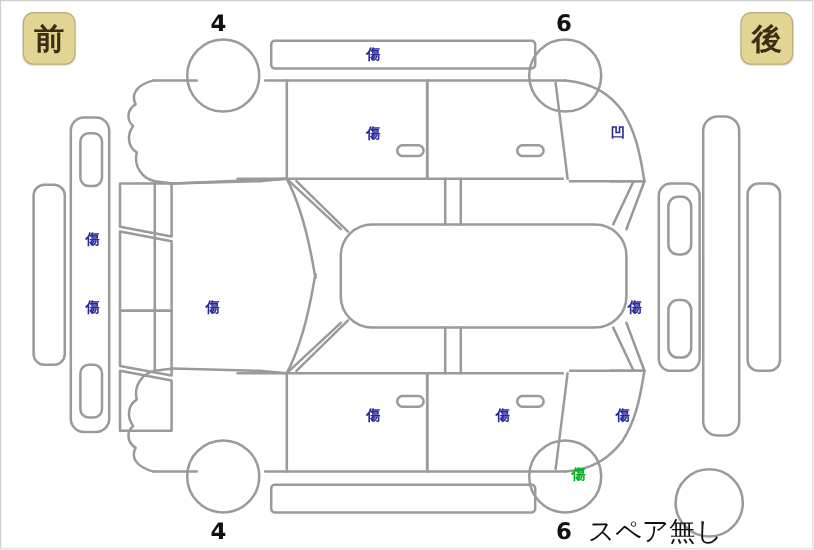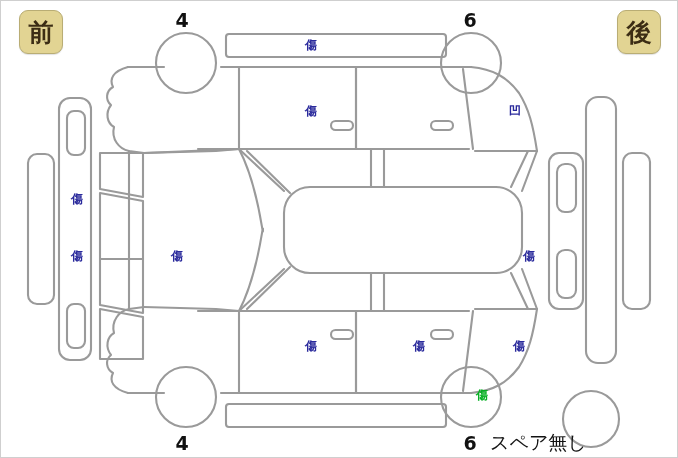--- a/index.html
+++ b/index.html
@@ -62,21 +62,21 @@
   #wheel-num-fl{ left:167px; top:10px; }
   #wheel-num-rl{ left:455px; top:10px; }
   #wheel-num-fr{ left:167px; top:433px; }
   #wheel-num-rr{ left:455px; top:433px; }
 
   
   #spare-note{
     position:absolute;
     left:489px;
     top:432px;
-    font-size:19px;
+    font-size:22px;
     color:#111111;
     line-height:1;
     white-space:nowrap;
   }
 
   
   .mark{
     position:absolute;
     font-size:12px;
     line-height:1;

